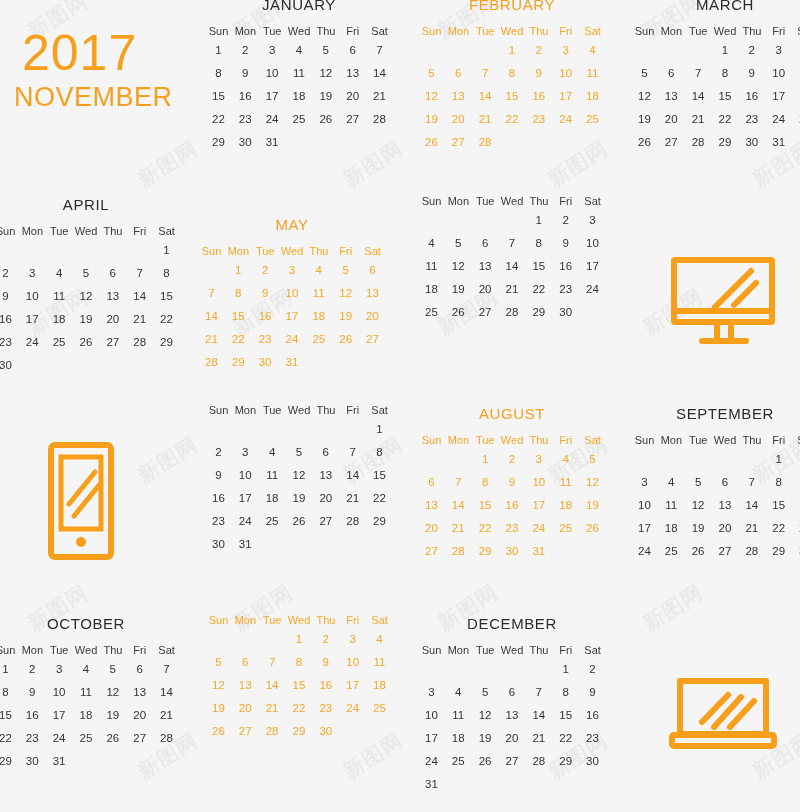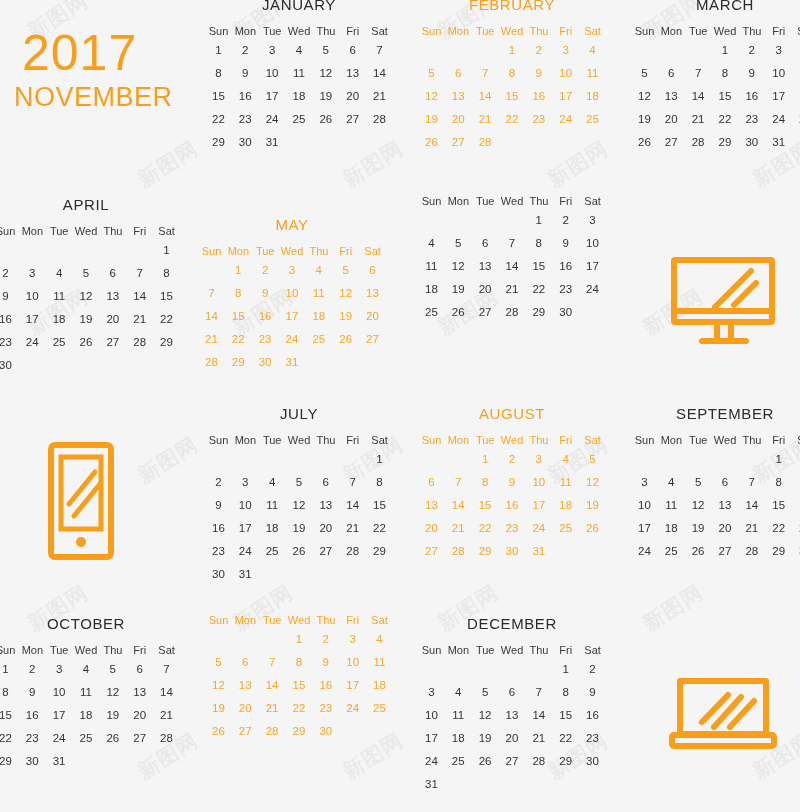--- a/index.html
+++ b/index.html
@@ -519,21 +519,20 @@
         <div class="day">25</div>
         <div class="day">26</div>
         <div class="day">27</div>
         <div class="day">28</div>
         <div class="day">29</div>
         <div class="day">30</div>
         <div class="day"></div>
       </div>
     </div>
   <div class="month theme-dark" id="m-jul">
-      <div class="month-name">JULY</div>
       <div class="dow-row">
         <div class="dow">Sun</div>
         <div class="dow">Mon</div>
         <div class="dow">Tue</div>
         <div class="dow">Wed</div>
         <div class="dow">Thu</div>
         <div class="dow">Fri</div>
         <div class="dow">Sat</div>
       </div>
       <div class="week-row">

